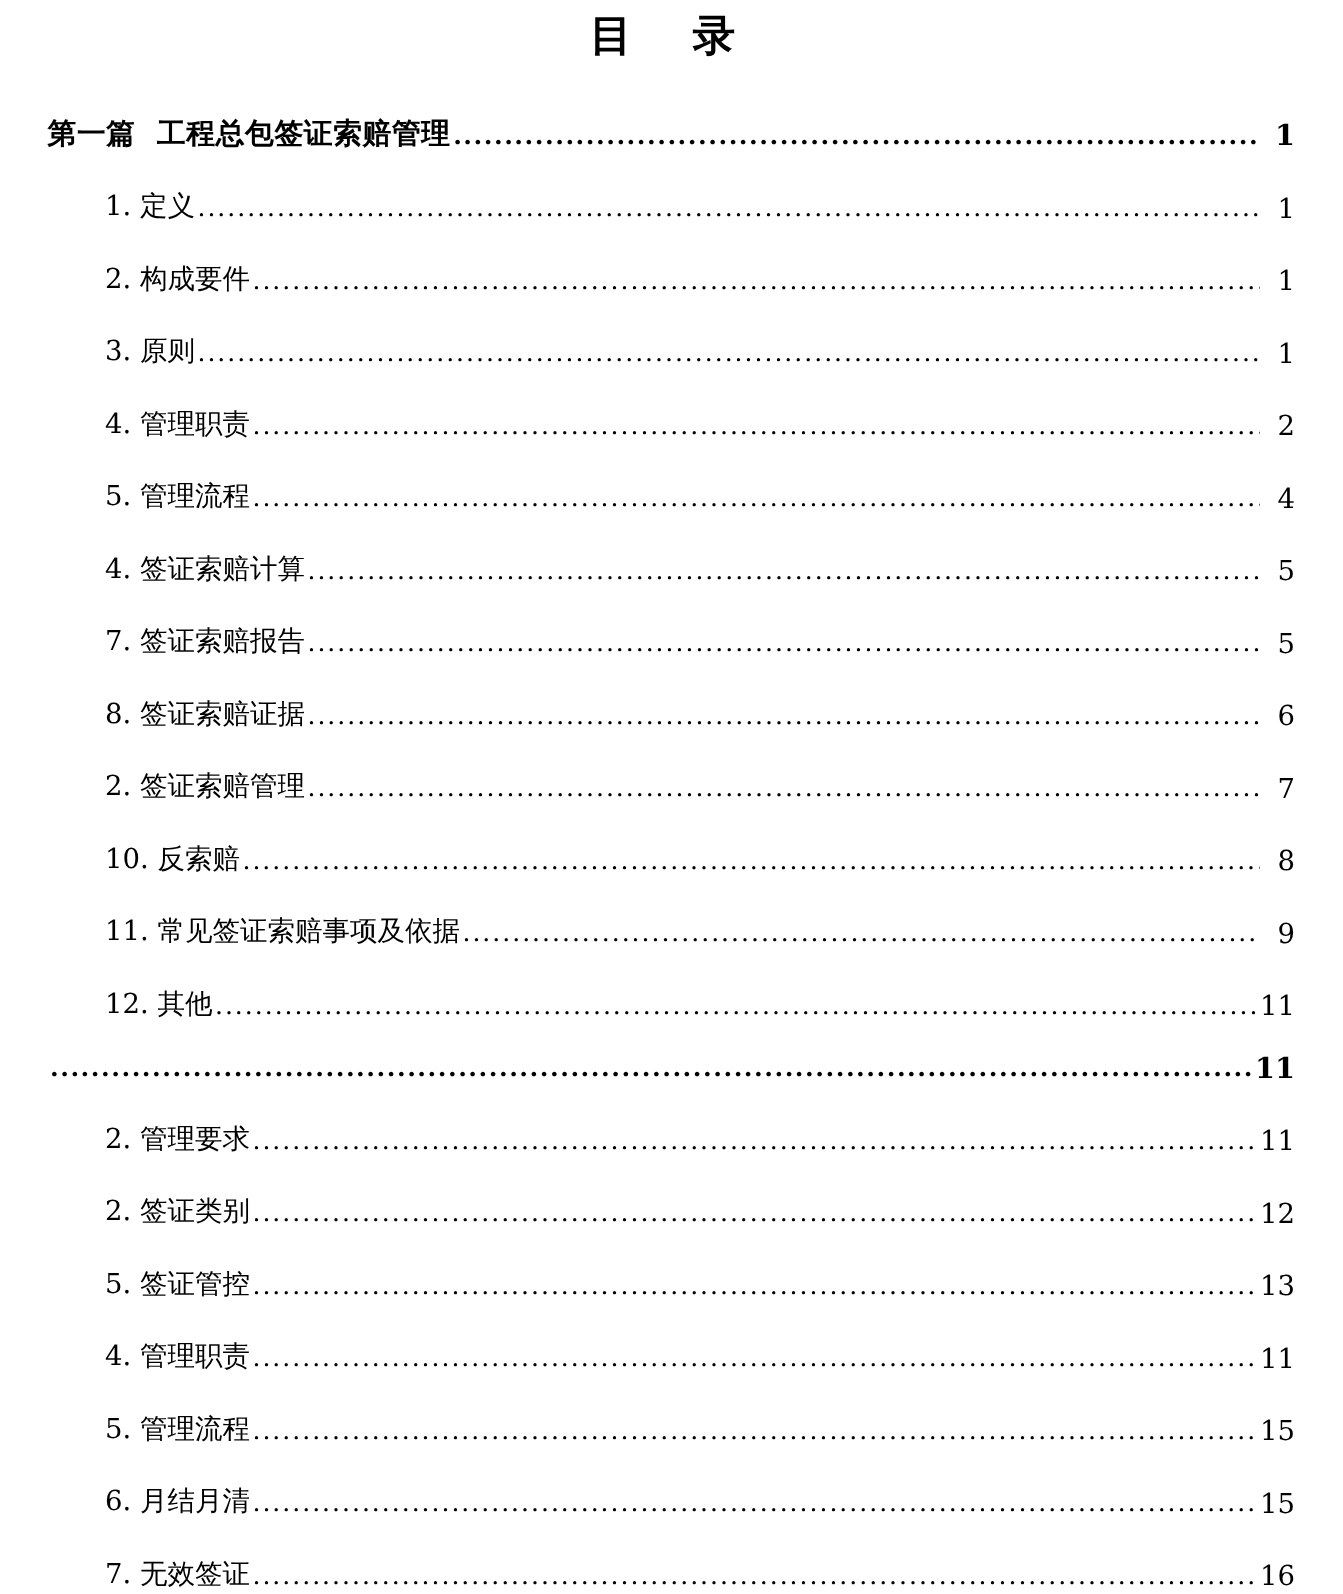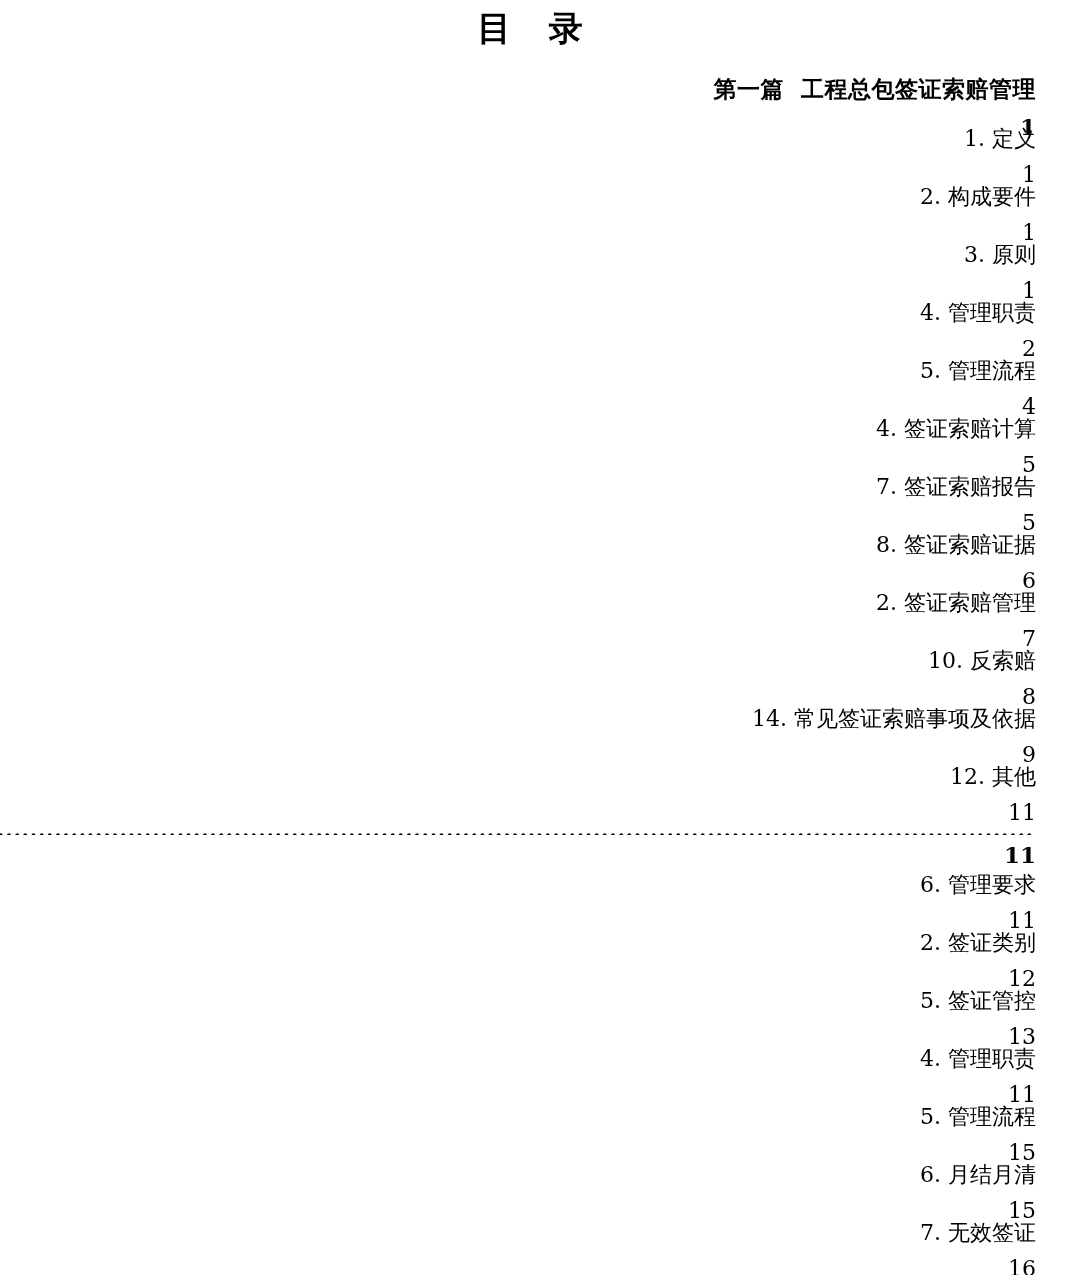--- a/index.html
+++ b/index.html
@@ -19,33 +19,32 @@
     padding: 0 38px;
     background: #ffffff;
     overflow: hidden;
   }
   .toc-title {
     text-align: center;
     font-size: 34px;
     font-weight: bold;
     letter-spacing: 14px;
     margin: 6px 0 22px 0;
-    font-family: Liberation Sans, sans-serif;
+    font-family: Liberation Mono, monospace;
   }
   .toc-list {
     margin: 0;
     padding: 0;
     list-style: none;
   }
   .toc-row {
     display: flex;
     align-items: flex-end;
     width: 100%;
     box-sizing: border-box;
-    flex-direction: column;
   }
   
   .lvl1 {
     font-size: 23px;
     font-weight: bold;
     font-family: "DejaVu Serif", serif;
     height: 50px;
   }
   .lvl1 .label {
     white-space: pre;
@@ -54,21 +53,20 @@
   
   .lvl2 {
     font-size: 22px;
     font-weight: normal;
     font-family: "DejaVu Serif", serif;
     height: 58px;
     padding-left: 46px;
   }
   .lvl2 .label {
     white-space: pre;
-    margin-left: 36px;
   }
   .label {
     flex: 0 0 auto;
     padding-bottom: 2px;
   }
   .leader {
     flex: 1 1 auto;
     overflow: hidden;
     white-space: nowrap;
     margin: 0 2px 6px 2px;
@@ -147,35 +145,35 @@
         <span class="label">2. 签证索赔管理</span>
         <span class="leader">........................................................................................................................................................................................................</span>
         <span class="pageno">7</span>
       </li>
       <li class="toc-row lvl2">
         <span class="label">10. 反索赔</span>
         <span class="leader">........................................................................................................................................................................................................</span>
         <span class="pageno">8</span>
       </li>
       <li class="toc-row lvl2">
-        <span class="label">14. 常见签证索赔事项及依据</span>
+        <span class="label">11. 常见签证索赔事项及依据</span>
         <span class="leader">........................................................................................................................................................................................................</span>
         <span class="pageno">9</span>
       </li>
       <li class="toc-row lvl2">
         <span class="label">12. 其他</span>
         <span class="leader">........................................................................................................................................................................................................</span>
         <span class="pageno">11</span>
       </li>
       <li class="toc-row lvl1">
         <span class="leader">........................................................................................................................................................................................................</span>
         <span class="pageno">11</span>
       </li>
       <li class="toc-row lvl2">
-        <span class="label">6. 管理要求</span>
+        <span class="label">2. 管理要求</span>
         <span class="leader">........................................................................................................................................................................................................</span>
         <span class="pageno">11</span>
       </li>
       <li class="toc-row lvl2">
         <span class="label">2. 签证类别</span>
         <span class="leader">........................................................................................................................................................................................................</span>
         <span class="pageno">12</span>
       </li>
       <li class="toc-row lvl2">
         <span class="label">5. 签证管控</span>

